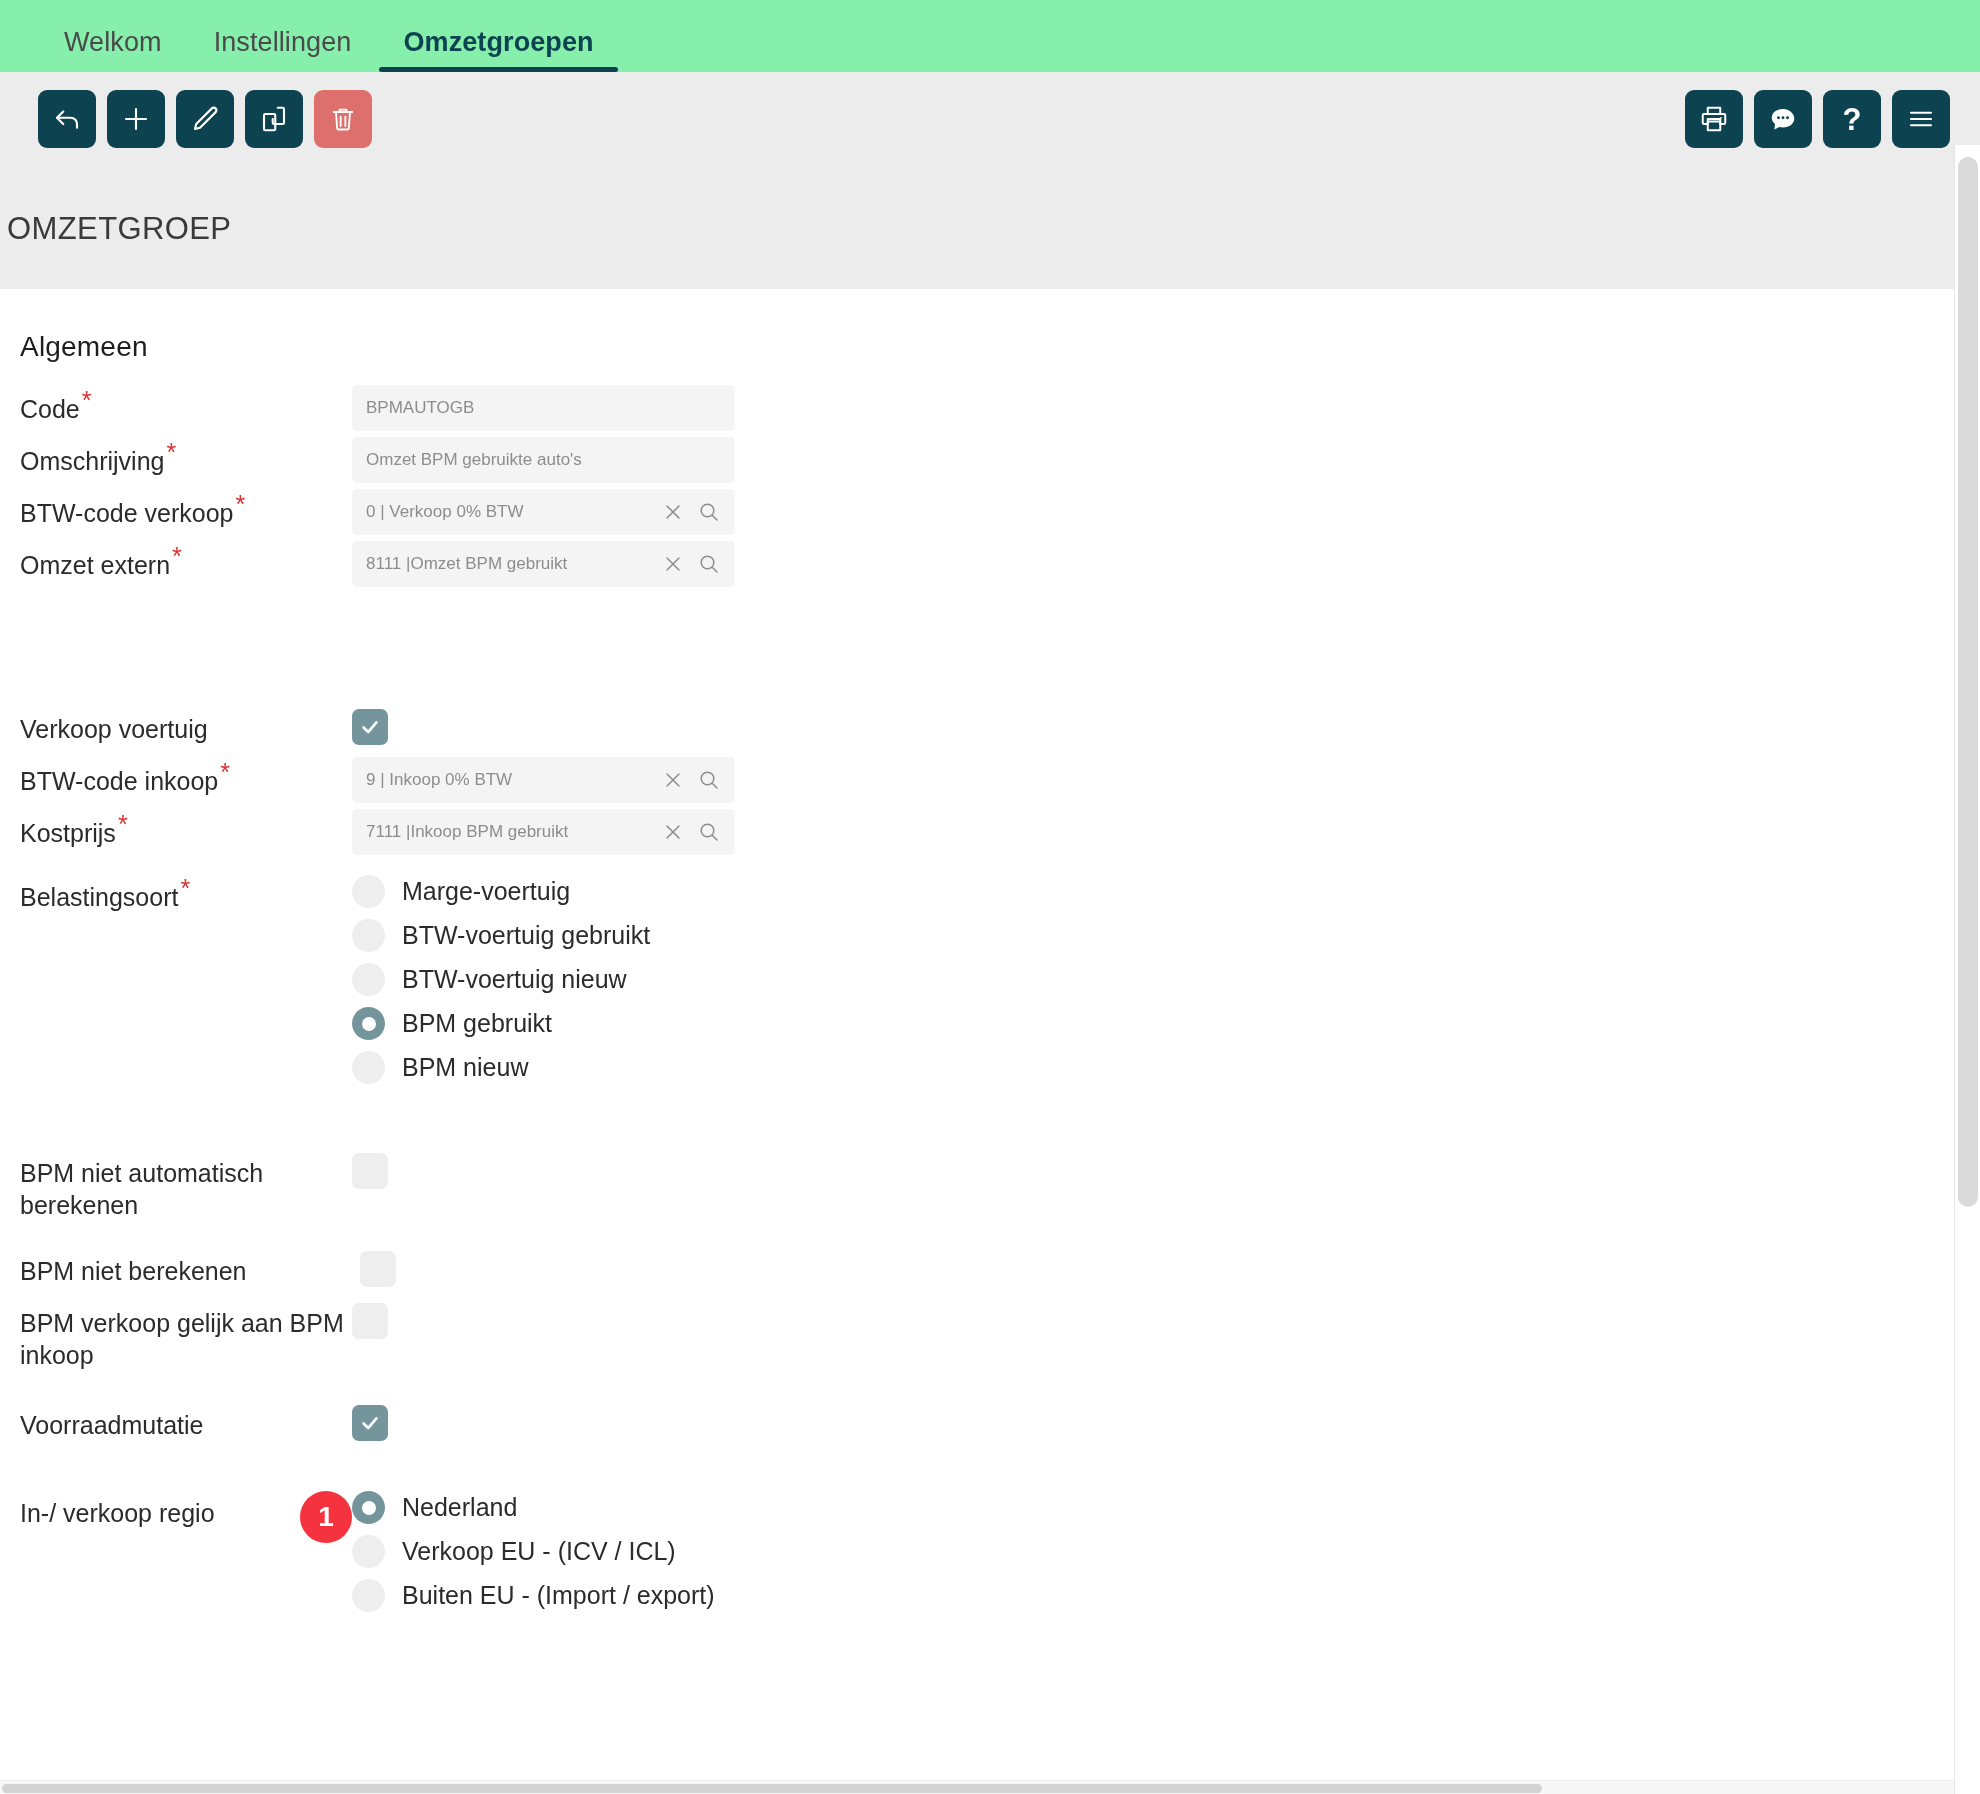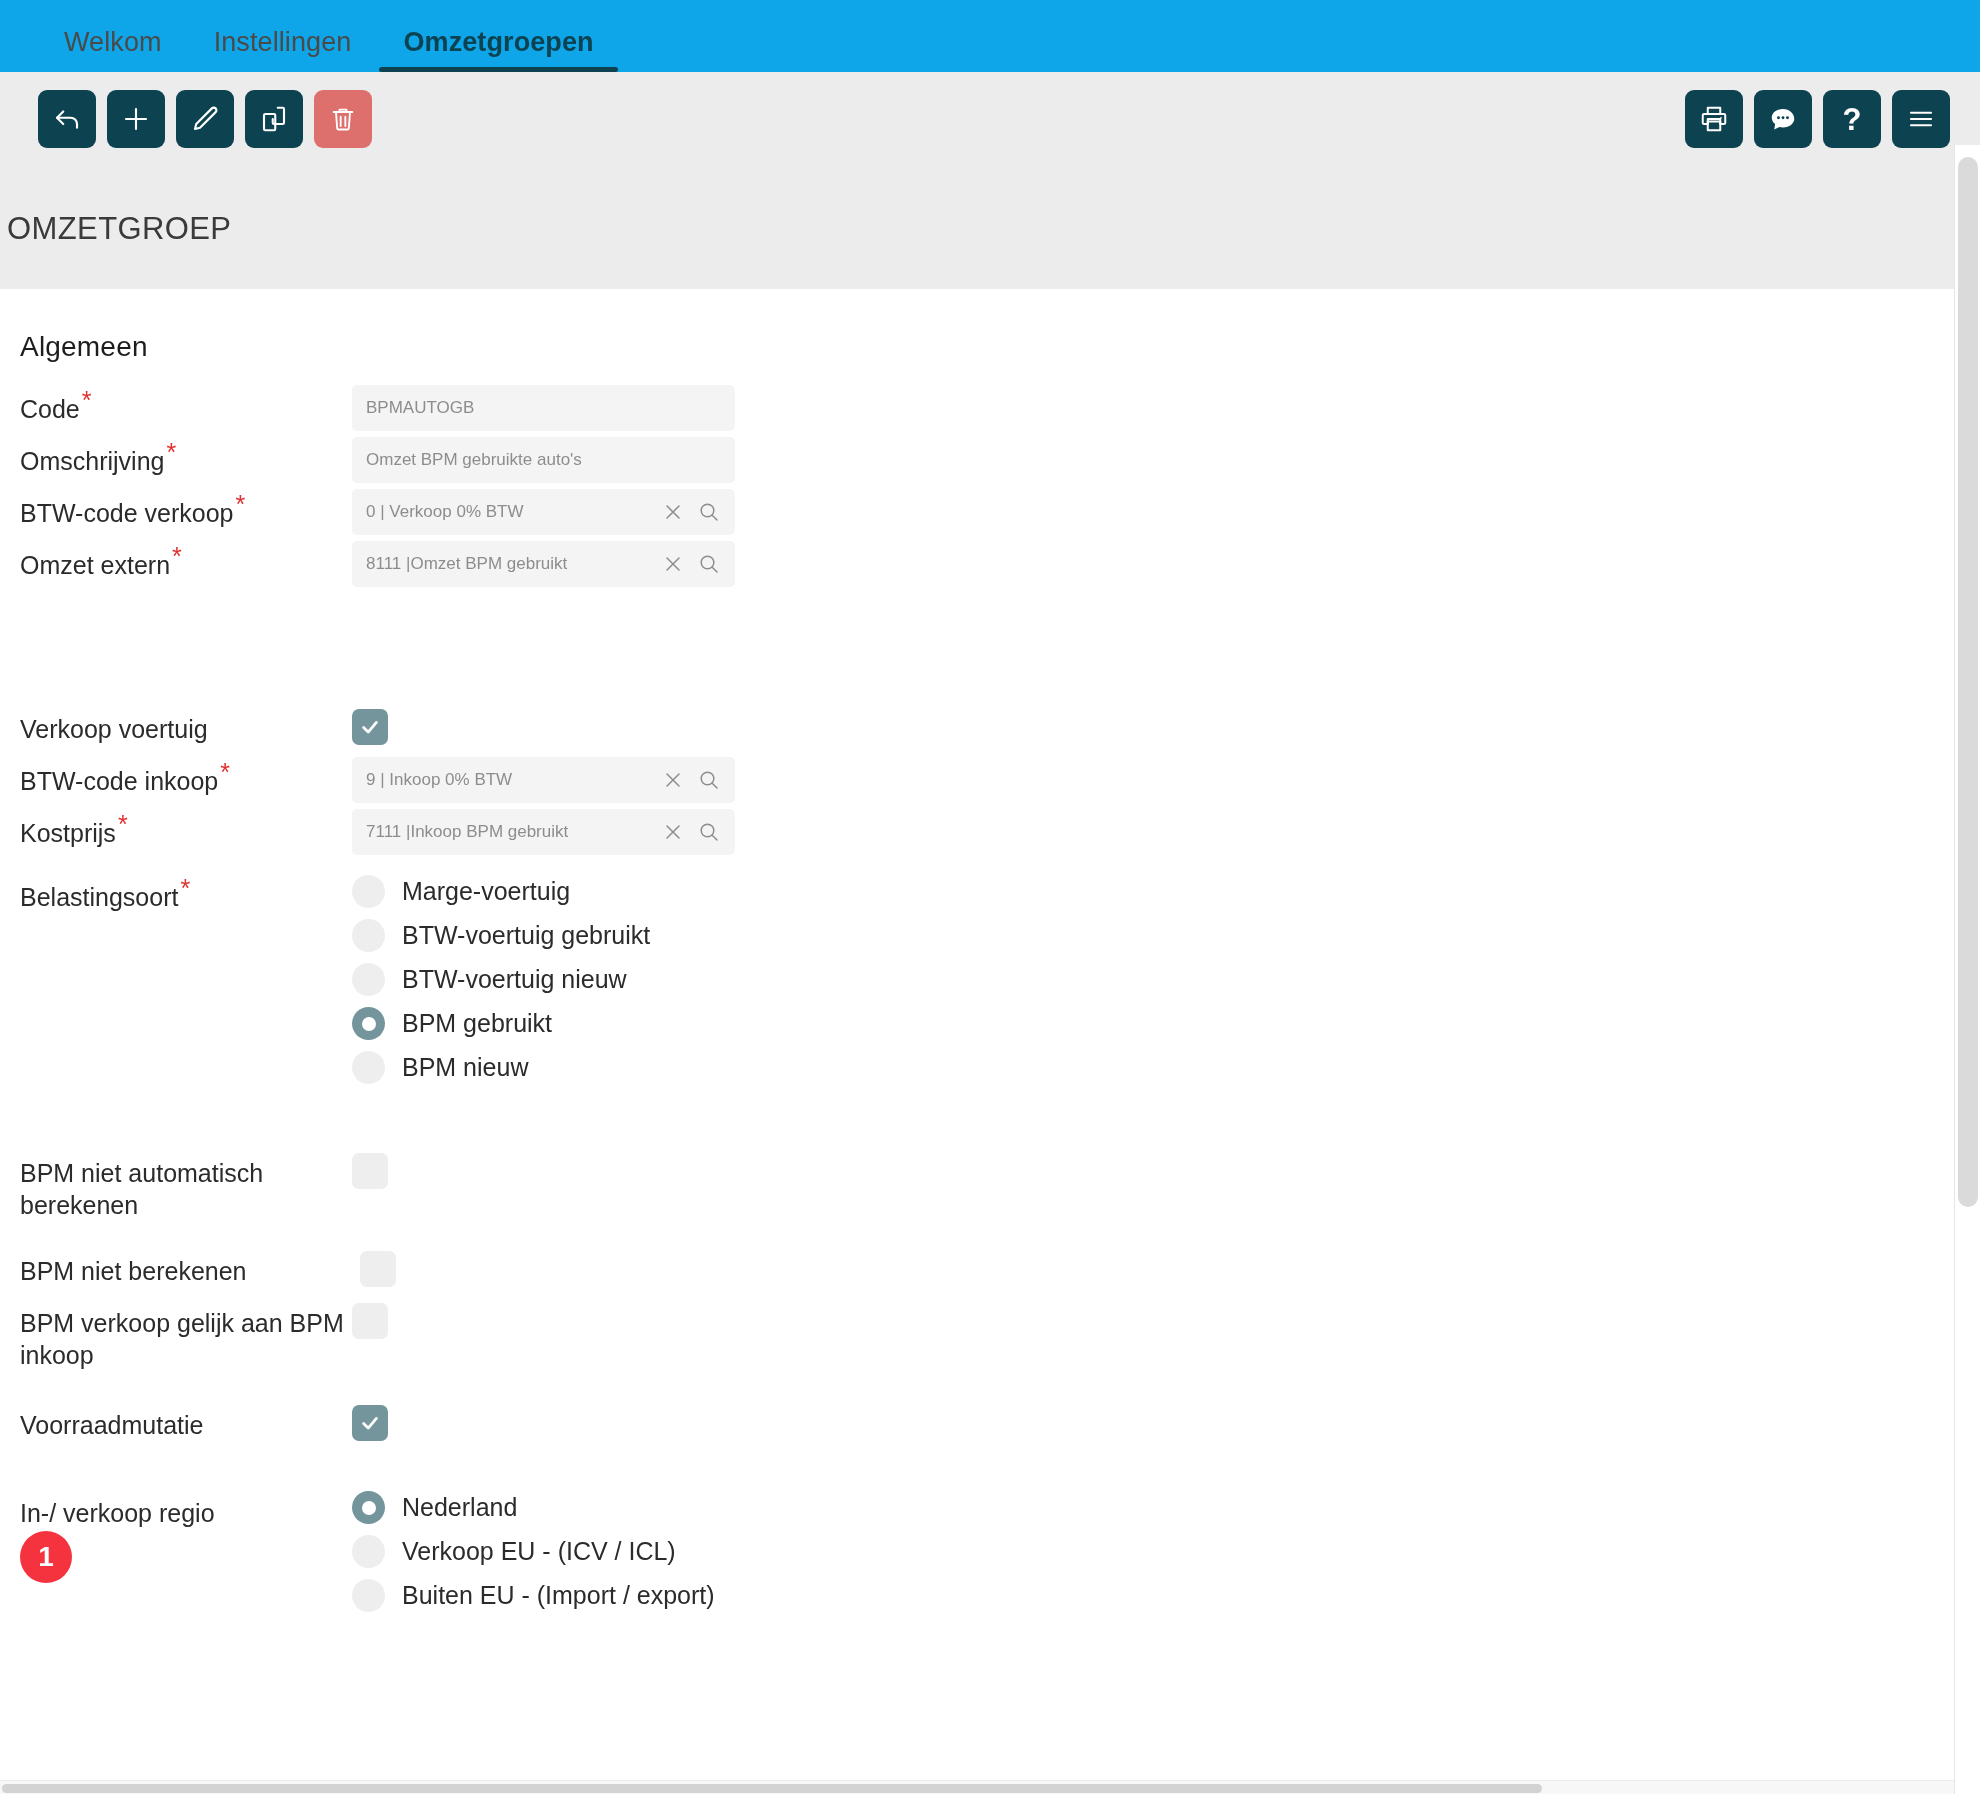--- a/index.html
+++ b/index.html
@@ -9,21 +9,21 @@
     font-family: "Liberation Sans", sans-serif;
     background: #ffffff;
     color: #2b2b2b;
     overflow: hidden;
     position: relative;
   }
 
   
   .tabbar {
     height: 72px;
-    background: #0ea5e9;
+    background: #86efac;
     display: flex;
     align-items: flex-end;
     padding-left: 38px;
     position: relative;
   }
   .tab {
     font-size: 27px;
     color: #4a4a4a;
     padding: 0 26px 14px 26px;
     cursor: pointer;
@@ -194,21 +194,21 @@
     width: 52px; height: 52px;
     border-radius: 50%;
     background: #f5333f;
     color: #fff;
     font-size: 28px;
     font-weight: 600;
     display: inline-flex;
     align-items: center; justify-content: center;
     margin-top: 2px;
   }
-  .lblwrap { display:flex; align-items:flex-start; width:352px; flex-shrink:0; padding-left:20px;flex-direction:column; }
+  .lblwrap { display:flex; align-items:flex-start; width:352px; flex-shrink:0; padding-left:20px; }
   .lblwrap .lbl { width:auto; padding-left:0; flex:1; }
 
   
   .vscroll-outer {
     position: absolute;
     top: 145px; right: 0; bottom: 0;
     width: 26px;
     background: #ffffff;
     border-left: 1px solid #e6e6e6;
   }

